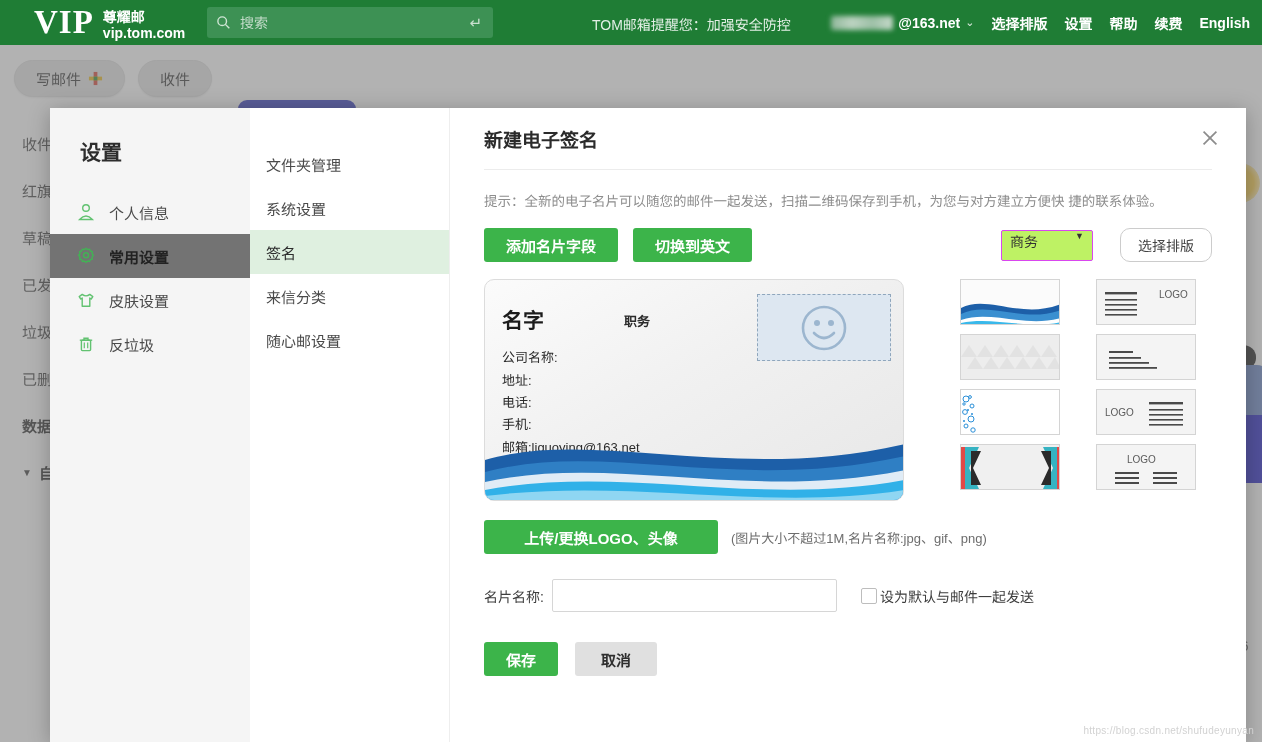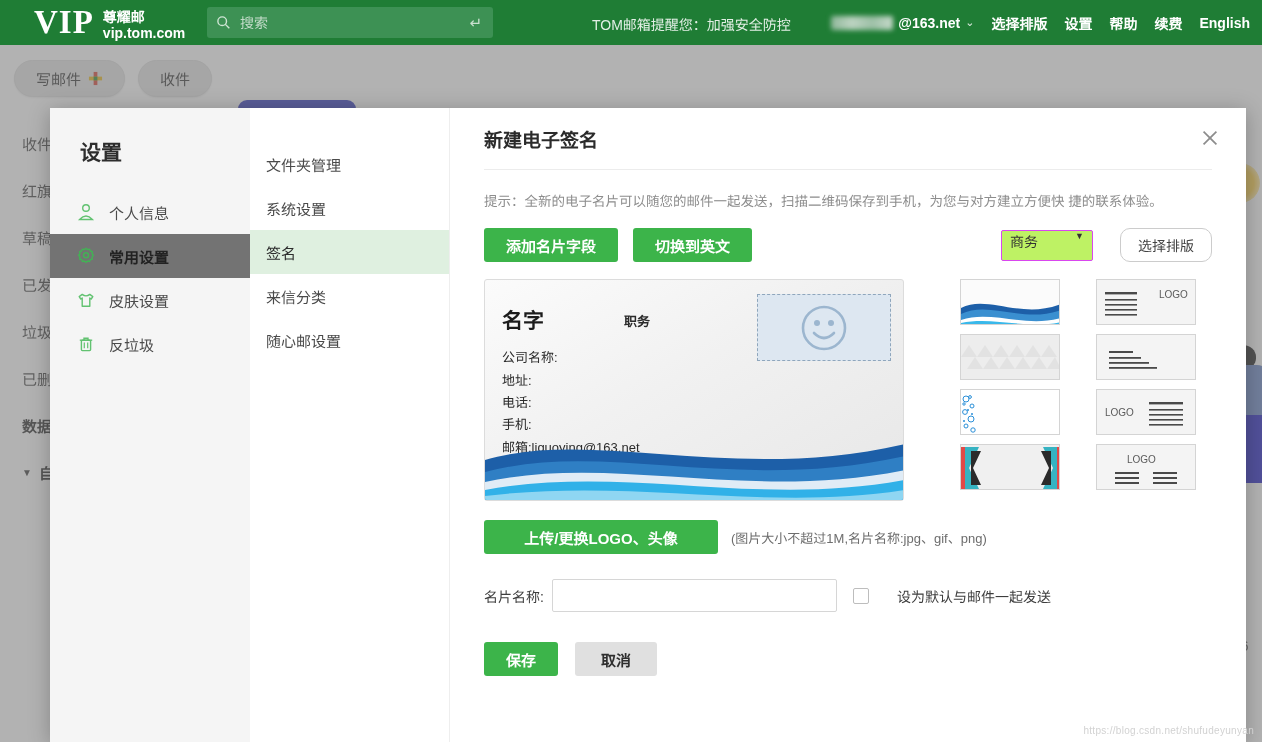--- a/index.html
+++ b/index.html
@@ -161,21 +161,21 @@
   .btn-layout {
     margin-left: 27px; width: 92px; height: 34px; border: 1px solid #cccccc;
     background: #ffffff; border-radius: 10px; font-size: 14px; color: #444;
     cursor: pointer; font-family: "Liberation Sans", sans-serif;
   }
 
   
   .mid-row { display: flex; margin-top: 17px; gap: 0; }
   .card {
     position: relative; width: 420px; height: 222px; border: 1px solid #dcdcdc;
-    border-radius: 3px; overflow: hidden;
+    border-radius: 10px; overflow: hidden;
     background: linear-gradient(150deg,#fbfbfb 0%,#f1f1f1 45%,#e7e7e7 100%);
     flex: none;
   }
   .card-name { position: absolute; left: 17px; top: 24px; font-size: 21px; font-weight: bold; color: #1c1c1c; }
   .card-job  { position: absolute; left: 139px; top: 31px; font-size: 13px; font-weight: bold; color: #2b2b2b; }
   .card-lines { position: absolute; left: 17px; top: 67px; font-size: 13px; color: #2b2b2b; line-height: 1.72; }
   .card-avatar {
     position: absolute; right: 12px; top: 14px; width: 134px; height: 67px;
     border: 1px dashed #8fa6bc; background: #dde7f1;
     display: flex; align-items: center; justify-content: center;
@@ -191,21 +191,21 @@
   
   .up-row { display: flex; align-items: center; margin-top: 19px; }
   .up-note { margin-left: 13px; font-size: 13px; color: #6d6d6d; }
   .name-row { display: flex; align-items: center; margin-top: 25px; }
   .name-lbl { font-size: 14px; color: #3d3d3d; }
   .name-inp {
     margin-left: 8px; width: 285px; height: 33px; border: 1px solid #d6d6d6;
     border-radius: 2px; background: #fff; outline: none; padding: 0 8px;
     font-size: 14px; font-family: "Liberation Sans", sans-serif;
   }
-  .chk-wrap { display: flex; align-items: center; margin-left: 16px; gap: 28px; cursor: pointer; }
+  .chk-wrap { display: flex; align-items: center; margin-left: 24px; gap: 3px; cursor: pointer; }
   .chk { width: 16px; height: 16px; border: 1px solid #bdbdbd; background: #fff; border-radius: 2px; }
   .chk-lbl { font-size: 14px; color: #3d3d3d; }
   .foot-row { display: flex; gap: 17px; margin-top: 30px; }
   .btn-cancel {
     background: #e0e0e0; color: #2e2e2e; border: 0; border-radius: 3px;
     font-size: 15px; font-weight: bold; cursor: pointer; height: 34px;
     padding: 0 26px; font-family: "Liberation Sans", sans-serif;
   }
 
   .watermark {

